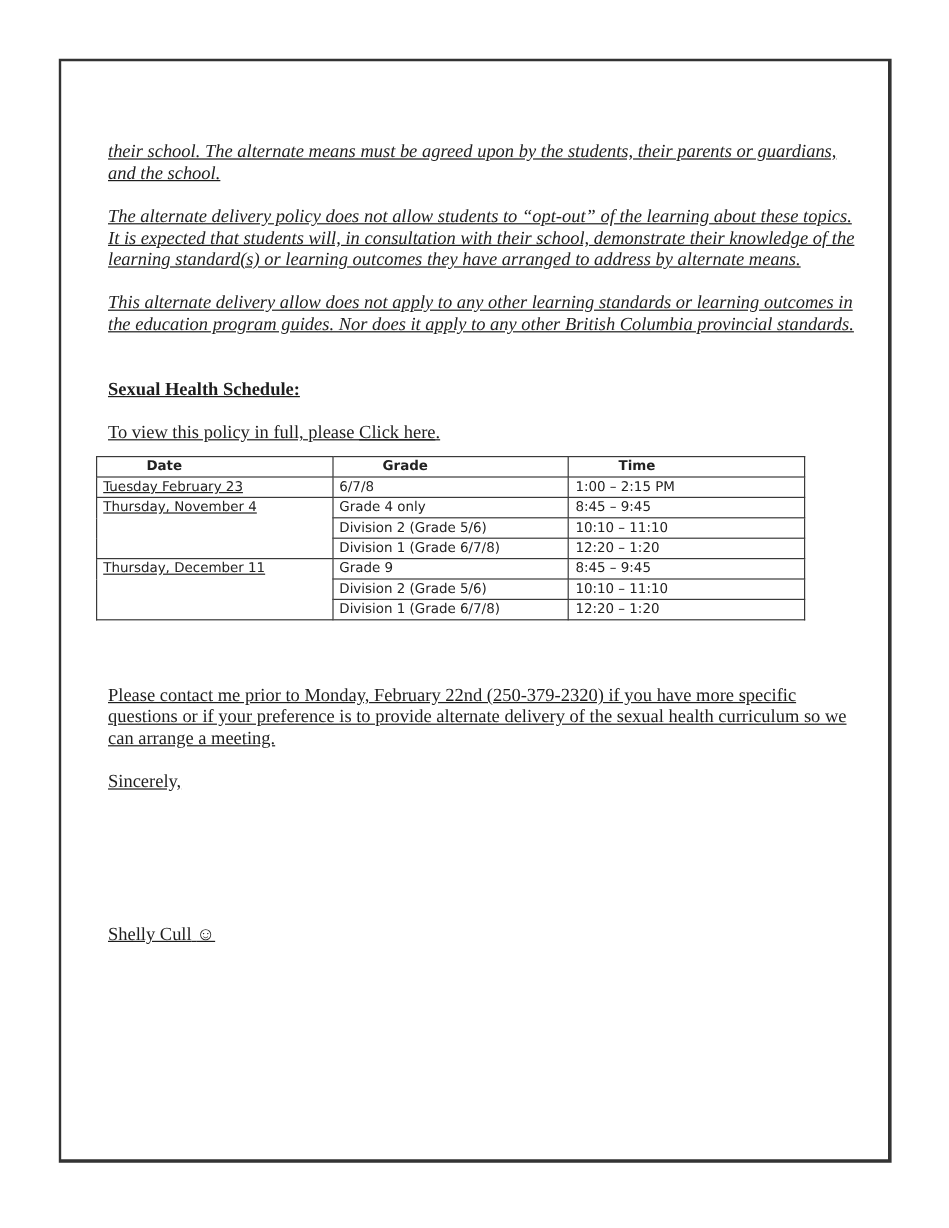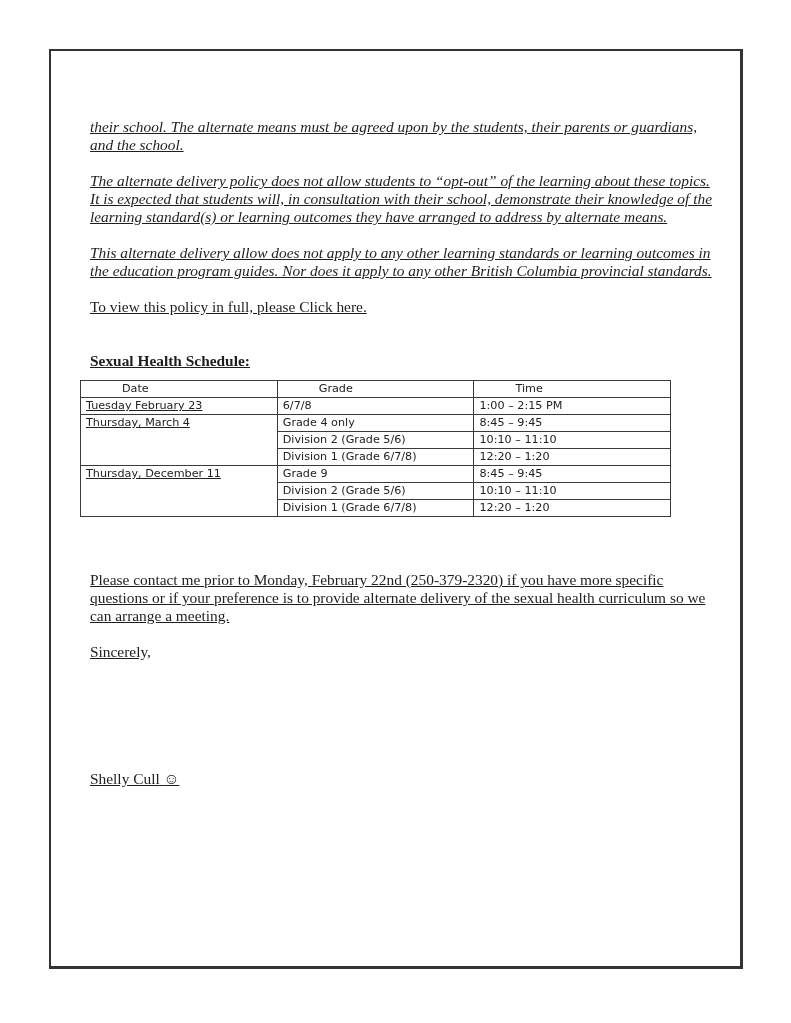--- a/index.html
+++ b/index.html
@@ -22,41 +22,41 @@
     a.link { color: #1e1e1e; text-decoration: underline; }
     .heading { font-weight: bold; margin-top: 36px; font-size: 15.4px; }
     table.schedule {
       margin-top: 10px; border-collapse: collapse; width: 591px;
       font-family: "DejaVu Sans", sans-serif; font-size: 11.2px; line-height: 14px; color: #222;
     }
     table.schedule td, table.schedule th {
       border: 1px solid #3a3a3a; padding: 1px 5px 1px 5px; text-align: left; vertical-align: top;
       height: 14px; white-space: nowrap;
     }
-    table.schedule th { font-weight: normal; padding-left: 41px; }
+    table.schedule th { font-weight: bold; padding-left: 41px; }
     table.schedule td.date { border-bottom: 1px solid #3a3a3a; text-decoration: underline; }
     table.schedule col.c1 { width: 197px; }
     table.schedule col.c2 { width: 197px; }
     table.schedule col.c3 { width: 197px; }
     .contact { margin-top: 54px; }
     .signoff-gap { height: 89px; }
   </style>
 </head>
 <body>
 
 <div class="frame"></div>
 
 <div class="content">
   <p class="para italic">their school.  The alternate means must be agreed upon by the students, their parents or guardians, and the school.</p>
   <p class="para italic gap">The alternate delivery policy does not allow students to “opt-out” of the learning about these topics.  It is expected that students will, in consultation with their school, demonstrate their knowledge of the learning standard(s) or learning outcomes they have arranged to address by alternate means.</p>
   <p class="para italic gap">This alternate delivery allow does not apply to any other learning standards or learning outcomes in the education program guides.  Nor does it apply to any other British Columbia provincial standards.</p>
 
+  <p class="para heading">Sexual Health Schedule:</p>
+
   <p class="para gap"><span>To view this policy in full, please </span><a class="link" href="#">Click here</a><span>.</span></p>
-
-  <p class="para heading">Sexual Health Schedule:</p>
 
   <table class="schedule">
     <colgroup>
         <col class="c1">
         <col class="c2">
         <col class="c3">
       </colgroup>
     <thead>
       <tr>
         <th>Date</th>
@@ -64,21 +64,21 @@
         <th>Time</th>
       </tr>
     </thead>
     <tbody>
       <tr>
         <td class="date">Tuesday February 23</td>
         <td>6/7/8</td>
         <td>1:00 – 2:15 PM</td>
       </tr>
       <tr>
-        <td class="date" rowspan="3">Thursday, March 4</td>
+        <td class="date" rowspan="3">Thursday, November 4</td>
         <td>Grade 4 only</td>
         <td>8:45 – 9:45</td>
       </tr>
       <tr>
         <td>Division 2 (Grade 5/6)</td>
         <td>10:10 – 11:10</td>
       </tr>
       <tr>
         <td>Division 1 (Grade 6/7/8)</td>
         <td>12:20 – 1:20</td>

